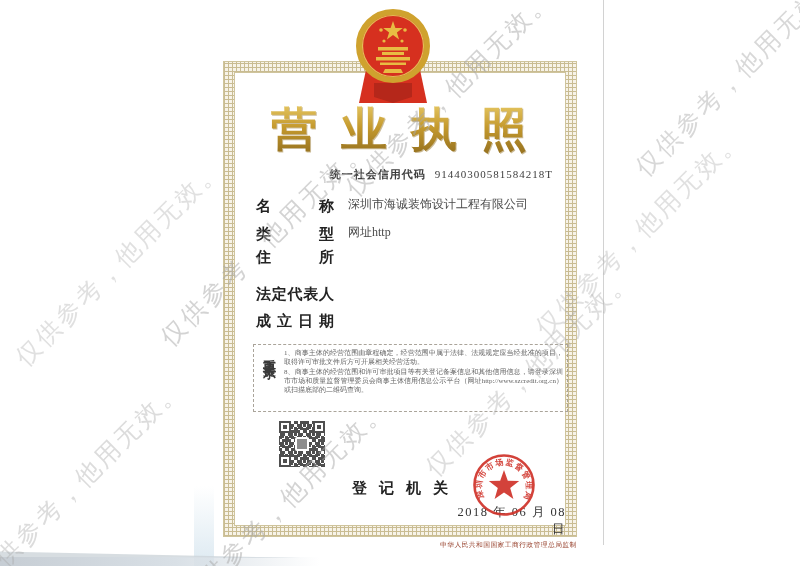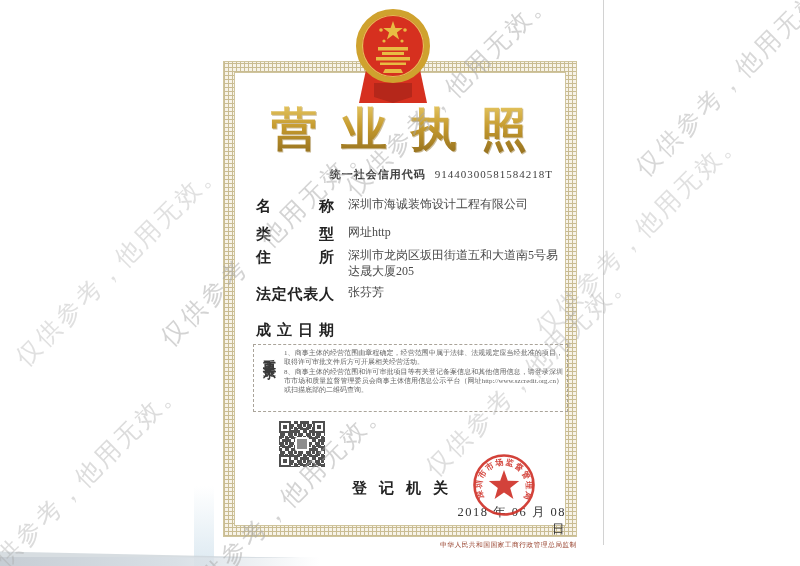--- a/index.html
+++ b/index.html
@@ -39,21 +39,21 @@
   .code-line .lbl{font-weight:bold;margin-top:44px;}
   .code-line .val{font-family:"Liberation Serif",serif;margin-left:5px;}
 
   
   .fields{position:absolute;left:256px;top:197px;width:308px;z-index:10;}
   .frow{position:absolute;left:0;display:flex;align-items:flex-start;}
   .frow .flabel{display:inline-block;width:78px;font-size:15px;font-weight:bold;color:#232323;
         text-align:justify;text-align-last:justify;flex:none;}
   .frow .fvalue{margin-left:14px;width:212px;font-size:12px;line-height:1.3;color:#4a4a4a;
         font-family:"Liberation Serif",serif;}
-  .frow.r1{top:0;} .frow.r2{top:28px;} .frow.r3{top:51px;} .frow.r4{top:88px;} .frow.r5{top:124px;}
+  .frow.r1{top:0;} .frow.r2{top:28px;} .frow.r3{top:51px;} .frow.r4{top:88px;} .frow.r5{top:115px;}
 
   
   .notice{position:absolute;left:253px;top:344px;width:305px;height:62px;z-index:10;
         border:1px dashed #aaa49a;display:flex;align-items:flex-start;padding:2px 4px;}
   .notice-side{writing-mode:vertical-rl;text-orientation:upright;font-size:13px;font-weight:bold;
         color:#3a3a3a;letter-spacing:3px;margin:1px 6px 0 2px;flex:none;}
   .notice-items{flex:1;font-size:7px;line-height:1.3;color:#646464;text-align:justify;
         font-family:"Liberation Serif",serif;padding-top:2px;}
   .notice-items p{margin:0 0 1px 0;}
 
@@ -132,25 +132,23 @@
     <div class="frow r1">
       <span class="flabel">名称</span>
       <span class="fvalue">深圳市海诚装饰设计工程有限公司</span>
     </div>
     <div class="frow r2">
       <span class="flabel">类型</span>
       <span class="fvalue">网址http</span>
     </div>
     <div class="frow r3">
       <span class="flabel">住所</span>
-      <span class="fvalue">深圳市龙岗区坂田街道五和大道南5号易达晟大厦205</span>
     </div>
     <div class="frow r4">
       <span class="flabel">法定代表人</span>
-      <span class="fvalue">张芬芳</span>
     </div>
     <div class="frow r5">
       <span class="flabel">成立日期</span>
     </div>
   </div>
 
   <div class="notice">
     <div class="notice-side">重要提示</div>
     <div class="notice-items">
       <p>1、商事主体的经营范围由章程确定，经营范围中属于法律、法规规定应当经批准的项目，取得许可审批文件后方可开展相关经营活动。</p>

